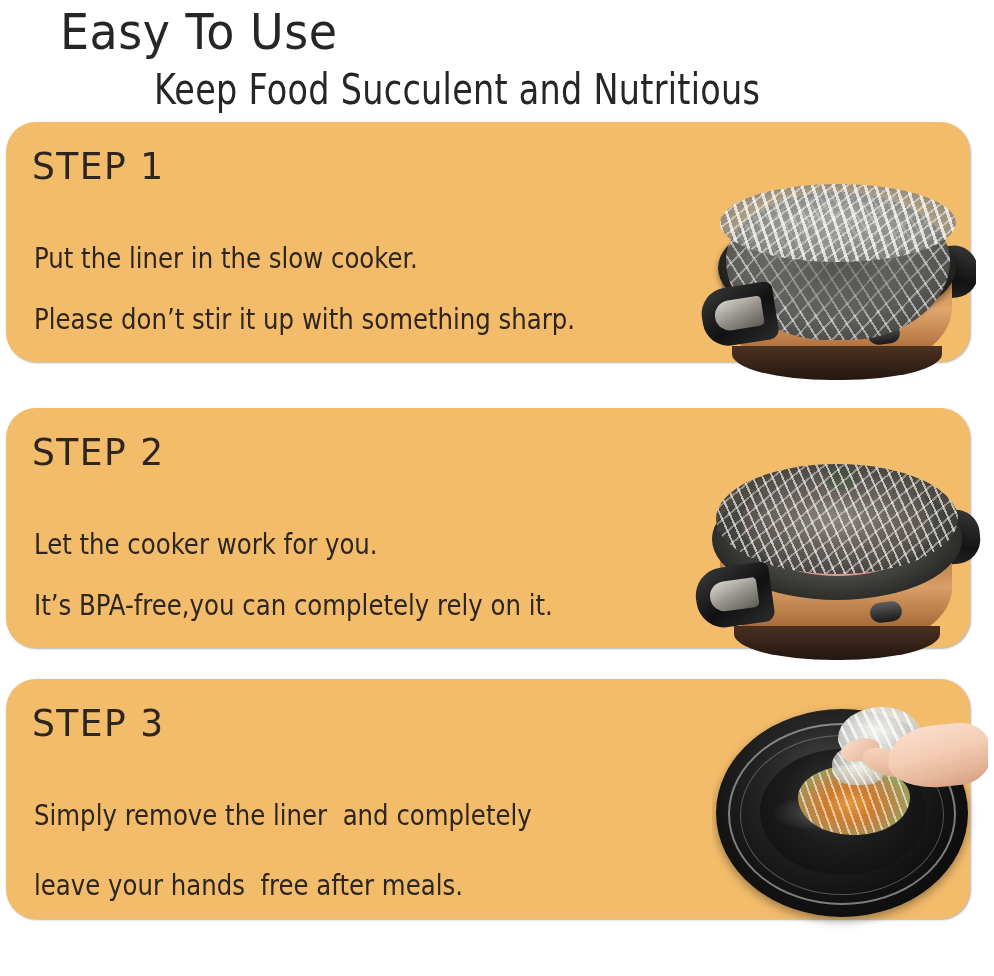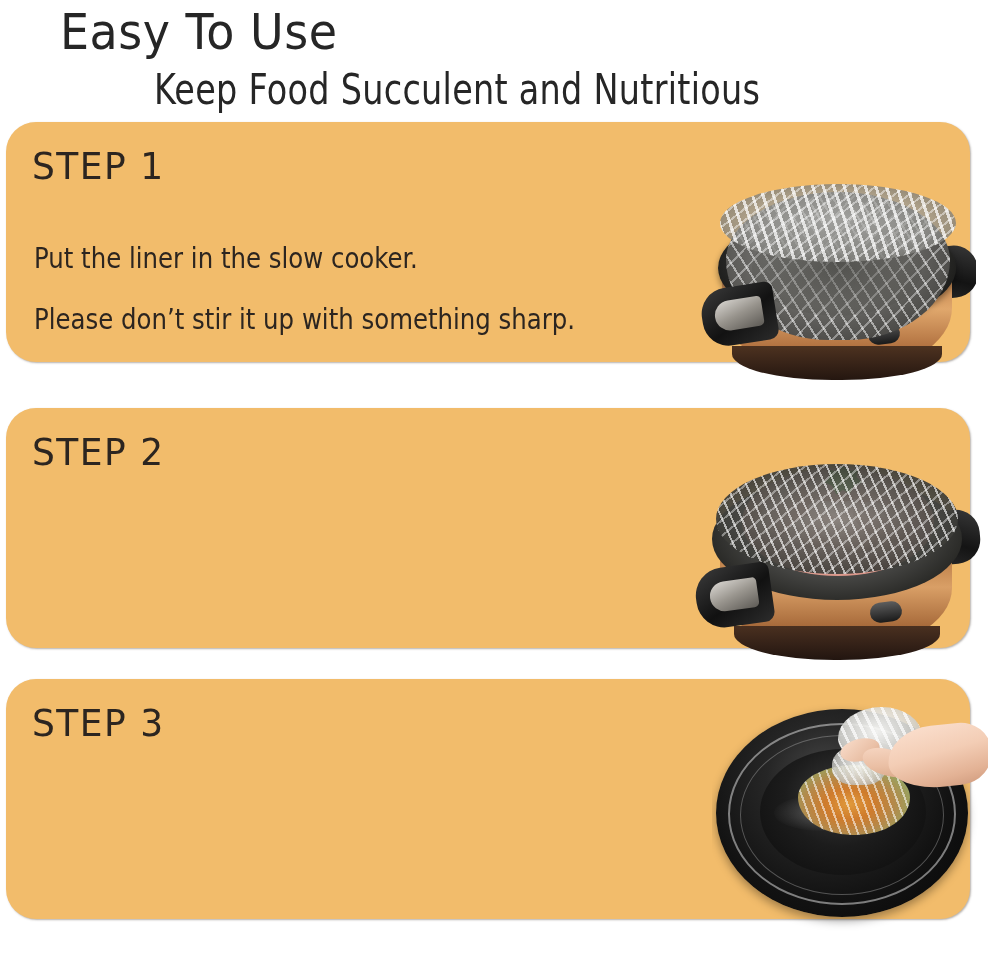--- a/index.html
+++ b/index.html
@@ -315,20 +315,24 @@
     <div class="pot-rim"></div>
     <div class="liner-empty"></div>
     <div class="liner-inner-shadow"></div>
     <div class="liner-collar"></div>
     <div class="handle-l"></div>
   </div>
 </div>
 
 <div class="card" id="card-2">
   <div class="step-title">STEP 2</div>
+  <div class="step-body">
+    <div class="step-line">Let the cooker work for you.</div>
+    <div class="step-line">It’s BPA-free,you can completely rely on it.</div>
+  </div>
 
   <div class="photo" id="photo-2">
     <div class="p2-handle-r"></div>
     <div class="p2-pot-body"></div>
     <div class="p2-base"></div>
     <div class="p2-knob"></div>
     <div class="p2-rim"></div>
     <div class="p2-meat-mound"></div>
     <div class="drum d5"></div>
     <div class="drum d7"></div>
@@ -338,20 +342,24 @@
     <div class="drum d3"></div>
     <div class="drum d4"></div>
     <div class="parsley"></div>
     <div class="p2-liner-ring"></div>
     <div class="p2-handle-l"></div>
   </div>
 </div>
 
 <div class="card" id="card-3">
   <div class="step-title">STEP 3</div>
+  <div class="step-body">
+    <div class="step-line">Simply remove the liner  and completely</div>
+    <div class="step-line">leave your hands  free after meals.</div>
+  </div>
 
   <div class="photo" id="photo-3">
     <div class="p3-pot"></div>
     <div class="p3-ring-o"></div>
     <div class="p3-ring-m"></div>
     <div class="p3-inner"></div>
     <div class="p3-gloss"></div>
     <div class="p3-bag"></div>
     <div class="p3-bagneck"></div>
     <div class="p3-bagtop"></div>

